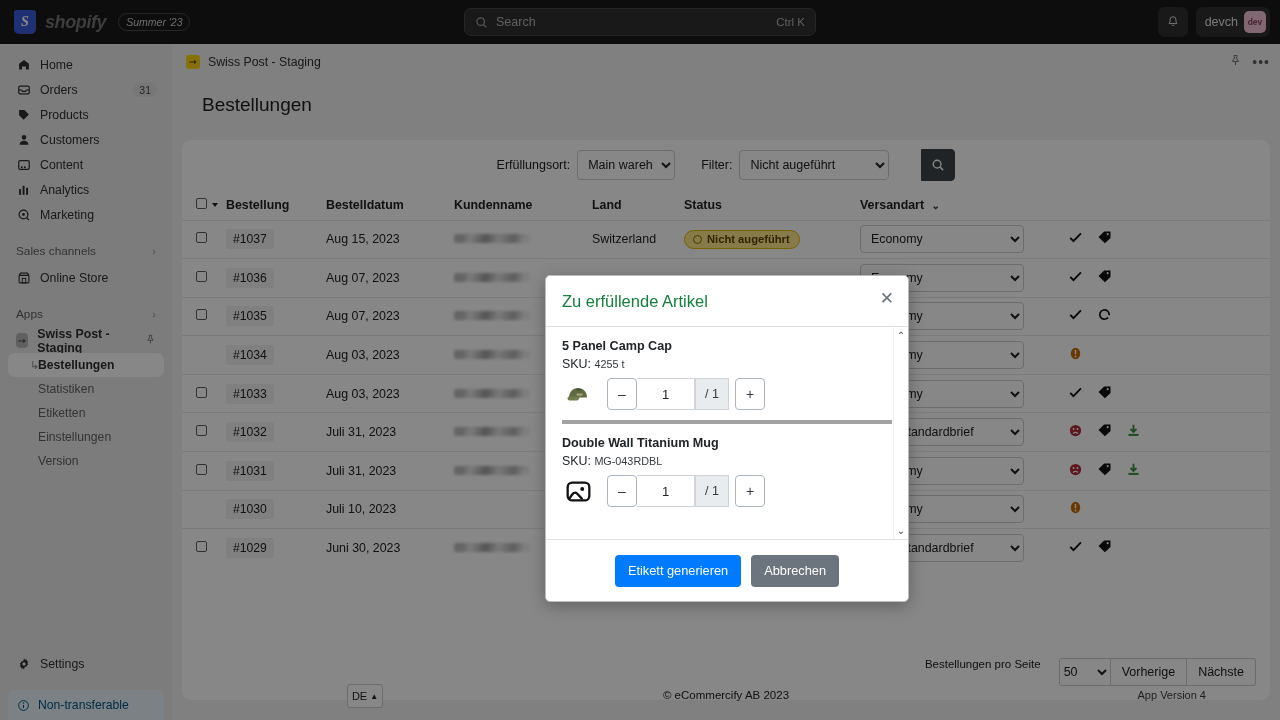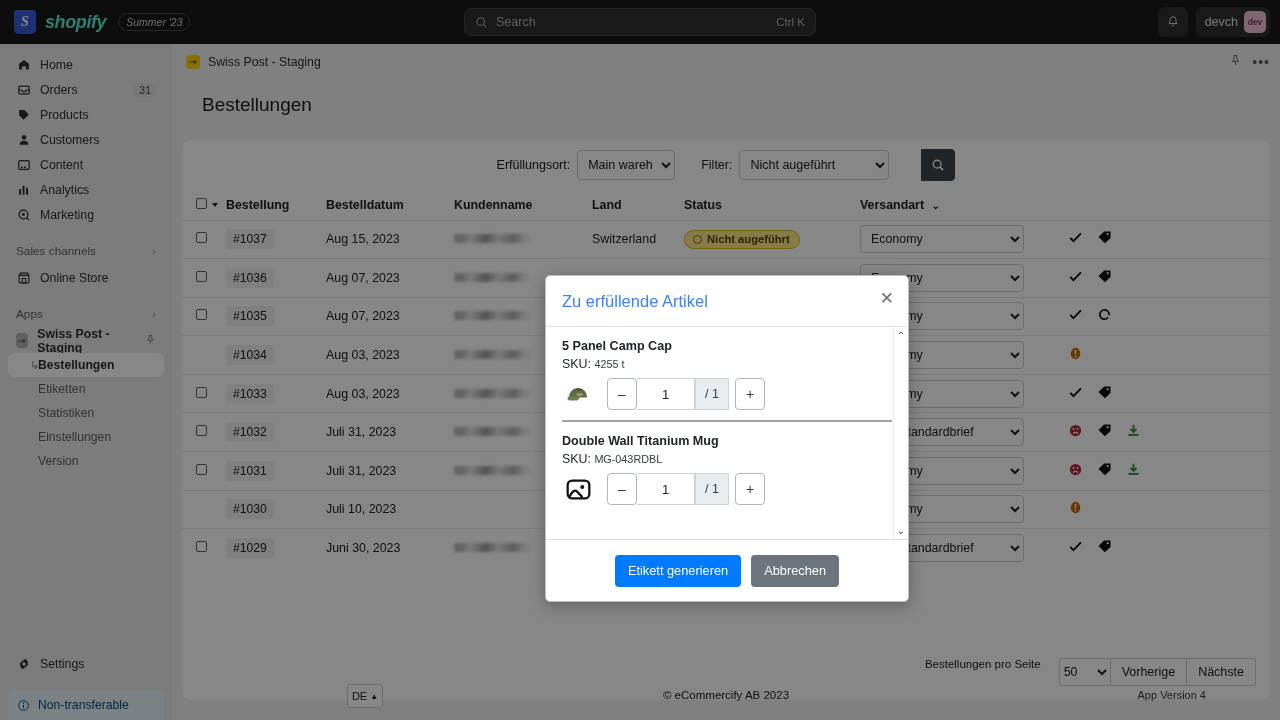--- a/index.html
+++ b/index.html
@@ -18,21 +18,21 @@
   }
   #brand { display: flex; align-items: center; gap: 9px; padding-left: 14px; }
   .shopify-logo {
     width: 22px; height: 24px; background: #3b5bdb;
     border-radius: 3px 3px 5px 5px; position: relative;
     display: flex; align-items: center; justify-content: center;
     color: #fff; font-size: 14px; font-weight: bold; font-style: italic;
     font-family: "Liberation Serif", serif;
   }
   .shopify-word {
-    color: #5eead4; font-size: 18px; font-weight: bold; font-style: italic;
+    color: #737373; font-size: 18px; font-weight: bold; font-style: italic;
     letter-spacing: -0.4px;
   }
   .season-pill {
     border: 1px solid #4a4a4a; border-radius: 9px; color: #cfcfcf;
     font-size: 10.5px; font-style: italic; padding: 2px 7px 2.5px 7px;
     margin-left: 3px;
   }
   #search-wrap {
     position: absolute; left: 464px; top: 8px; width: 352px; height: 28px;
     background: #303030; border: 1px solid #474747; border-radius: 7px;
@@ -261,31 +261,31 @@
   #modal {
     position: absolute; left: 545px; top: 275px; width: 364px; height: 327px;
     background: #fff; border: 1px solid #bdbdbd; border-radius: 5px;
     box-shadow: 0 4px 16px rgba(0,0,0,.28); display: flex; flex-direction: column;
     overflow: hidden;
   }
   #modal-head {
     height: 51px; border-bottom: 1px solid #dfdfdf; display: flex;
     align-items: center; padding: 0 16px; position: relative;
   }
-  #modal-title { font-size: 16.5px; color: #3b82f6; }
+  #modal-title { font-size: 16.5px; color: #15803d; }
   #modal-close {
     position: absolute; right: 14px; top: 14px; font-size: 17px;
     color: #6c757d; line-height: 1; cursor: pointer; background: none;
     border: none; font-family: "Liberation Sans", sans-serif;
   }
   #modal-body {
     flex: 1; padding: 12px 16px 4px 16px; position: relative; overflow: hidden;
   }
   .mitem { padding-bottom: 10px; }
-  .mitem + .mitem { border-top: 2px solid #a3a3a3; padding-top: 12px; }
+  .mitem + .mitem { border-top: 4px solid #a3a3a3; padding-top: 12px; }
   .mitem-name { font-size: 12.6px; font-weight: bold; color: #212529; }
   .mitem-sku { font-size: 12.4px; color: #212529; margin-top: 4px; }
   .mitem-sku .skuval { font-size: 10.8px; color: #343a40; }
   .mitem-row { display: flex; align-items: center; gap: 13px; margin-top: 7px; }
   .thumb {
     width: 32px; height: 28px; display: flex; align-items: center;
     justify-content: center; background: #fff;
   }
   .stepper { display: flex; align-items: stretch; }
   .st-btn {
@@ -462,24 +462,24 @@
       <svg width="11" height="11" viewBox="0 0 16 16">
           <path d="M6 2h4v1.2l-.8.6.9 3.4 1.5 1v1H4.4v-1l1.5-1 .9-3.4-.8-.6z" fill="none" stroke="#5c5f62" stroke-width="1.1"></path>
           <line x1="8" y1="9.2" x2="8" y2="13.6" stroke="#5c5f62" stroke-width="1.1"></line>
         </svg>
     </span>
   </div>
   <div style="position:relative" class="sub-item active">
     <span>Bestellungen</span>
   </div>
   <div class="sub-item">
+    <span>Statistiken</span>
+  </div>
+  <div class="sub-item">
     <span>Etiketten</span>
-  </div>
-  <div class="sub-item">
-    <span>Statistiken</span>
   </div>
   <div class="sub-item">
     <span>Einstellungen</span>
   </div>
   <div class="sub-item">
     <span>Version</span>
   </div>
 
   <div id="settings-item">
     <div class="nav-item">

